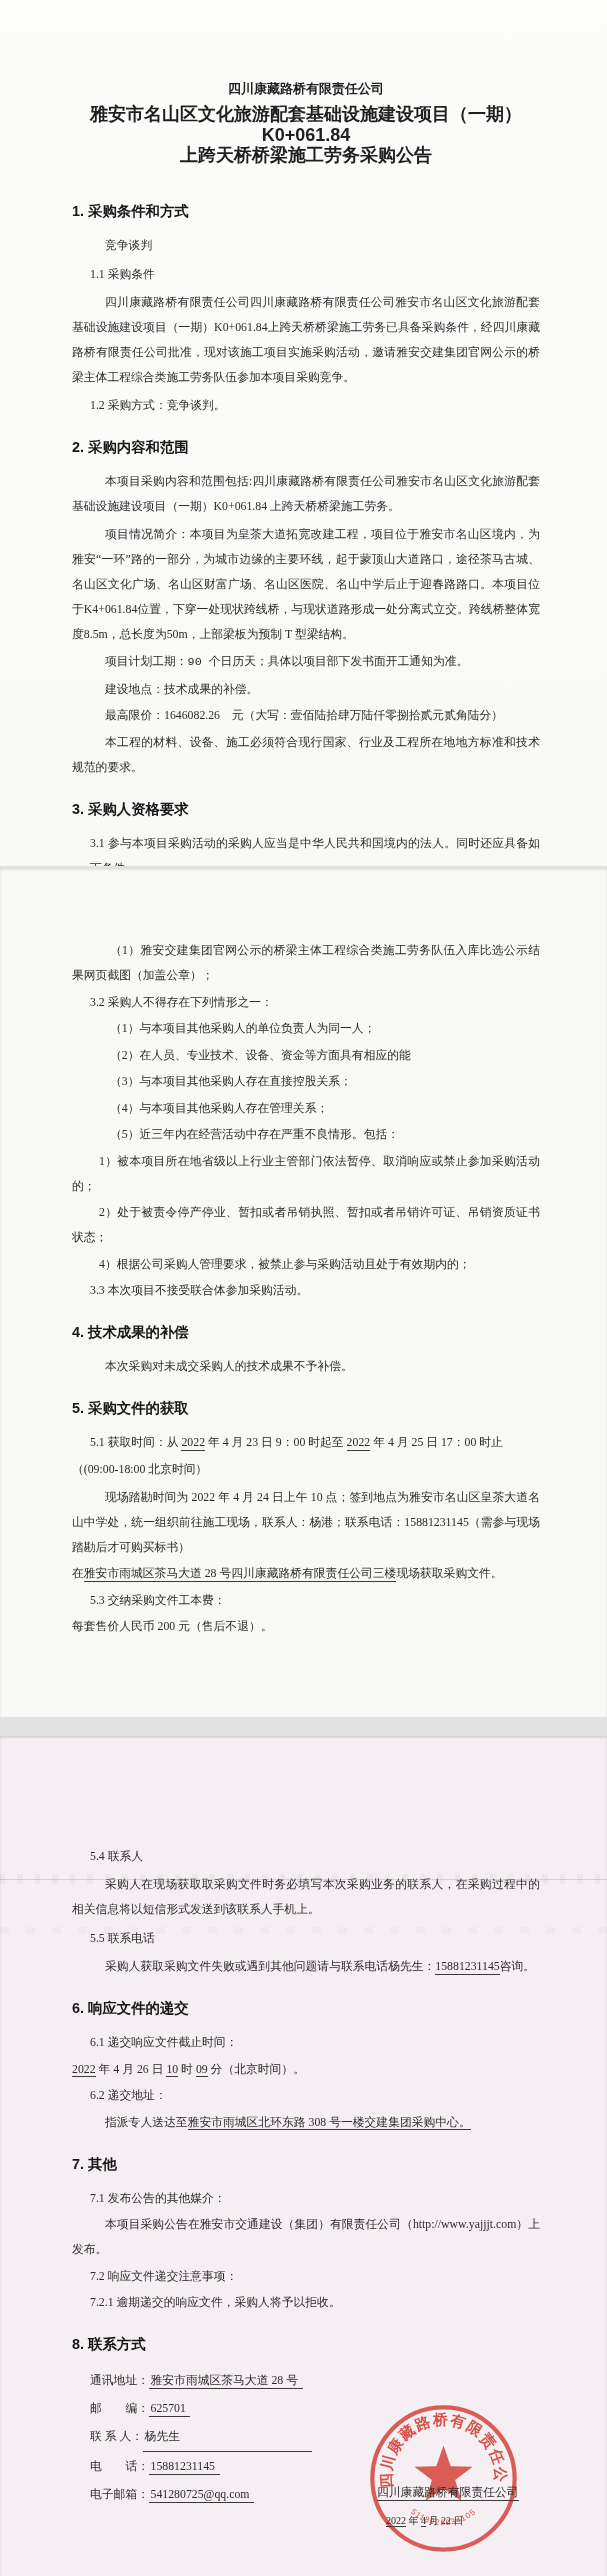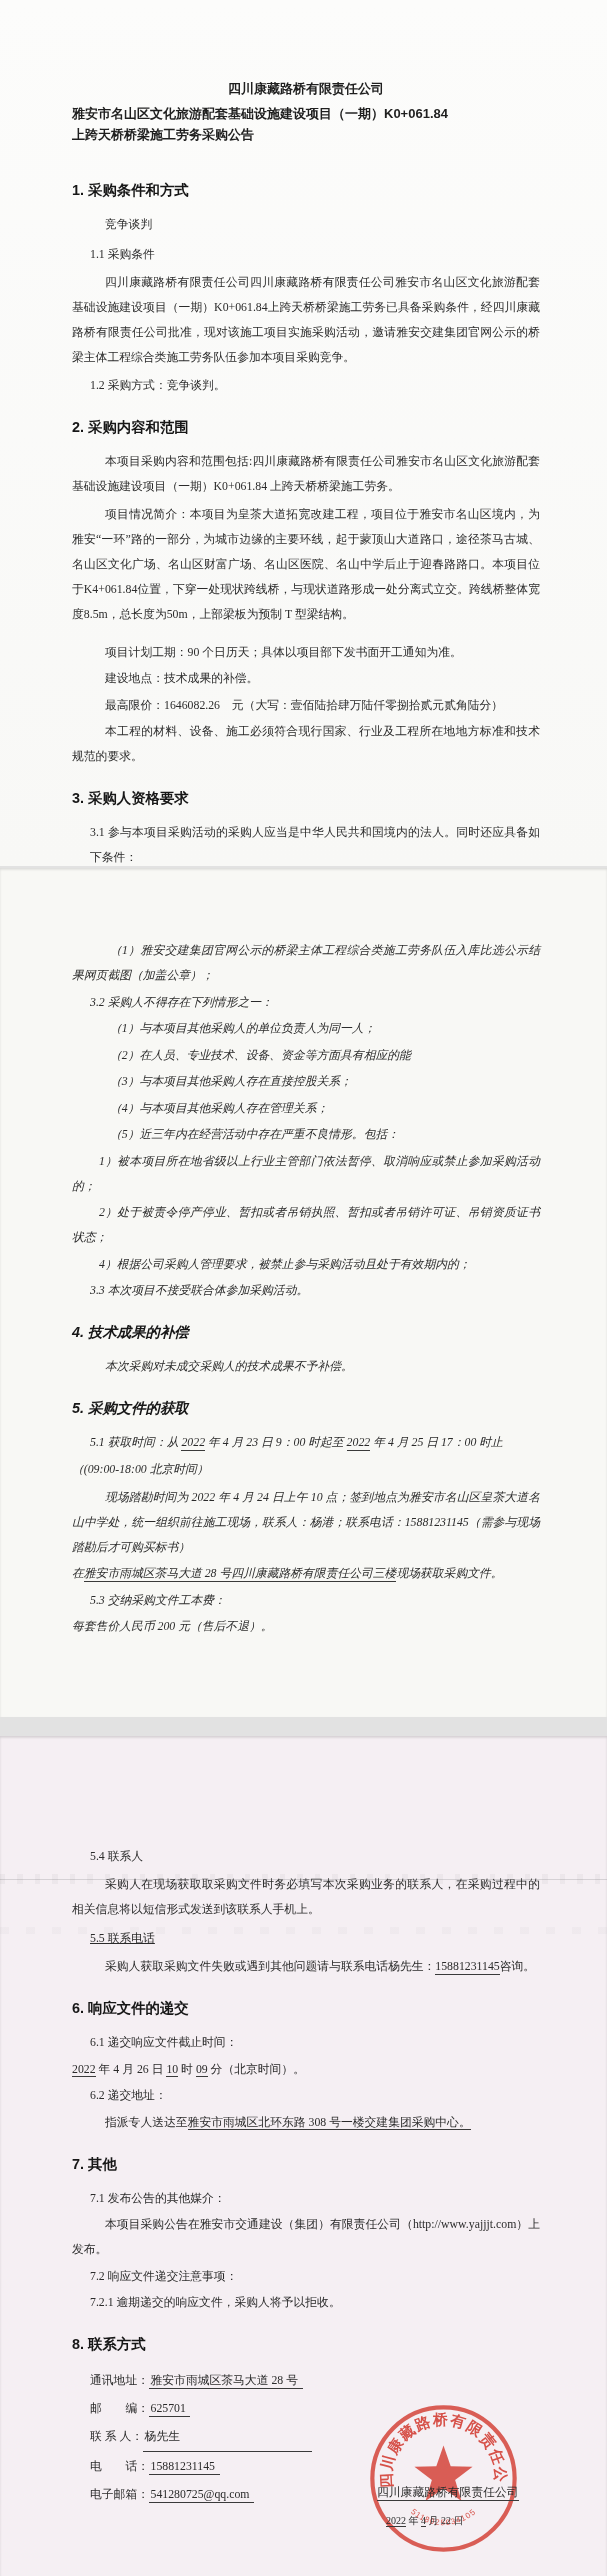--- a/index.html
+++ b/index.html
@@ -2,27 +2,27 @@
 <html style="font-size:12px"><head>
 <meta charset="utf-8">
 <style>
   html,body{margin:0;padding:0;}
   body{background:#e2e2e2;font-family:"Liberation Serif","DejaVu Serif",serif;color:#2b2b2b;}
   .doc{width:607px;margin:0 auto;position:relative;}
   .page{width:607px;box-sizing:border-box;overflow:hidden;position:relative;
         padding:0 67px 0 72px;background:#fafaf8;}
   .page1{height:866px;padding-top:80px;background:linear-gradient(180deg,#fcfcfb 0%,#f8f8f6 100%);}
   .page2{height:849px;margin-top:1.5px;padding-top:70px;background:#f8f8f5;
-         box-shadow:inset 0 1.5px 2.3px rgba(0,0,0,.12);font-style:italic;}
+         box-shadow:inset 0 1.5px 2.3px rgba(0,0,0,.12);}
   .page3{height:1096px;margin-top:19px;padding-top:108px;background:#f5eff3;
          box-shadow:inset 0 1.5px 2.3px rgba(0,0,0,.14);}
   .t1{font-family:"Liberation Sans","DejaVu Sans",sans-serif;font-weight:bold;
       font-size:13px;text-align:center;margin:0 0 6px;color:#1f1f1f;}
   .t2{font-family:"Liberation Sans","DejaVu Sans",sans-serif;font-weight:bold;
-      font-size:13px;line-height:20.5px;margin:0;color:#1f1f1f;}
+      font-size:18px;text-align:center;line-height:20.5px;margin:0;color:#1f1f1f;}
   .h{font-family:"Liberation Sans","DejaVu Sans",sans-serif;font-weight:bold;
      font-size:14.4px;color:#171717;margin:20px 0 12px;}
   .p{font-size:11.8px;line-height:25px;margin:0 0 1.5px;text-align:justify;}
   .ind{text-indent:33px;}
   .ind1{padding-left:18px;}
   .ind2{text-indent:38px;}
   .ind3{text-indent:27px;}
   .u{border-bottom:0.8px solid #3a3a3a;padding-bottom:0.8px;}
   .fieldrow{font-size:11.8px;line-height:28px;margin:0;padding-left:18px;}
   .fieldrow .fv{border-bottom:0.8px solid #3a3a3a;padding:0 4.6px 0.8px 1.5px;}
@@ -48,21 +48,21 @@
 
     <h2 class="h" style="margin-top:36px;">1.  采购条件和方式</h2>
     <p class="p ind">竞争谈判</p>
     <p class="p ind1" style="margin-top:4.6px;">1.1  采购条件</p>
     <p class="p ind" style="margin-top:3px;">四川康藏路桥有限责任公司四川康藏路桥有限责任公司雅安市名山区文化旅游配套基础设施建设项目（一期）K0+061.84上跨天桥桥梁施工劳务已具备采购条件，经四川康藏路桥有限责任公司批准，现对该施工项目实施采购活动，邀请雅安交建集团官网公示的桥梁主体工程综合类施工劳务队伍参加本项目采购竞争。</p>
     <p class="p ind1" style="margin-top:3px;">1.2 采购方式：竞争谈判。</p>
 
     <h2 class="h">2.  采购内容和范围</h2>
     <p class="p ind">本项目采购内容和范围包括:四川康藏路桥有限责任公司雅安市名山区文化旅游配套基础设施建设项目（一期）K0+061.84 上跨天桥桥梁施工劳务。</p>
     <p class="p ind" style="margin-top:3px;">项目情况简介：本项目为皇茶大道拓宽改建工程，项目位于雅安市名山区境内，为雅安“一环”路的一部分，为城市边缘的主要环线，起于蒙顶山大道路口，途径茶马古城、名山区文化广场、名山区财富广场、名山区医院、名山中学后止于迎春路路口。本项目位于K4+061.84位置，下穿一处现状跨线桥，与现状道路形成一处分离式立交。跨线桥整体宽度8.5m，总长度为50m，上部梁板为预制 T 型梁结构。</p>
-    <p class="p ind" style="margin-top:13px;">项目计划工期：90 个日历天；具体以项目部下发书面开工通知为准。</p>
+    <p class="p ind" style="margin-top:3px;font-family:Liberation Mono, monospace;">项目计划工期：90 个日历天；具体以项目部下发书面开工通知为准。</p>
     <p class="p ind">建设地点：技术成果的补偿。</p>
     <p class="p ind">最高限价：1646082.26　元（大写：壹佰陆拾肆万陆仟零捌拾贰元贰角陆分）</p>
     <p class="p ind">本工程的材料、设备、施工必须符合现行国家、行业及工程所在地地方标准和技术规范的要求。</p>
 
     <h2 class="h">3.  采购人资格要求</h2>
     <p class="p ind1">3.1 参与本项目采购活动的采购人应当是中华人民共和国境内的法人。同时还应具备如下条件：</p>
   </section>
 
   <section class="page page2">
     <p class="p ind2">（1）雅安交建集团官网公示的桥梁主体工程综合类施工劳务队伍入库比选公示结果网页截图（加盖公章）；</p>
@@ -89,21 +89,21 @@
     <p class="p">每套售价人民币 200  元（售后不退）。</p>
   </section>
 
   <section class="page page3">
     <div class="artifact a1"></div>
     <div class="artifact a2"></div>
     <div class="artifact a3"></div>
 
     <p class="p ind1">5.4 联系人</p>
     <p class="p ind" style="margin-top:3px;">采购人在现场获取取采购文件时务必填写本次采购业务的联系人，在采购过程中的相关信息将以短信形式发送到该联系人手机上。</p>
-    <p class="p ind1" style="margin-top:4.6px;text-decoration:underline;">5.5 联系电话</p>
+    <p class="p ind1" style="margin-top:4.6px;">5.5 联系电话</p>
     <p class="p ind" style="margin-top:3px;"><span>采购人获取采购文件失败或遇到其他问题请与联系电话杨先生：</span><span class="u">15881231145</span><span>咨询。</span></p>
 
     <h2 class="h">6.  响应文件的递交</h2>
     <p class="p ind1">6.1 递交响应文件截止时间：</p>
     <p class="p"><span class="u">2022</span><span> 年 4 月 26 日 </span><span class="u">10</span><span> 时 </span><span class="u">09</span><span> 分（北京时间）。</span></p>
     <p class="p ind1">6.2 递交地址：</p>
     <p class="p ind"><span>指派专人送达至</span><span class="u">雅安市雨城区北环东路 308 号一楼交建集团采购中心。</span></p>
 
     <h2 class="h">7.  其他</h2>
     <p class="p ind1">7.1 发布公告的其他媒介：</p>

